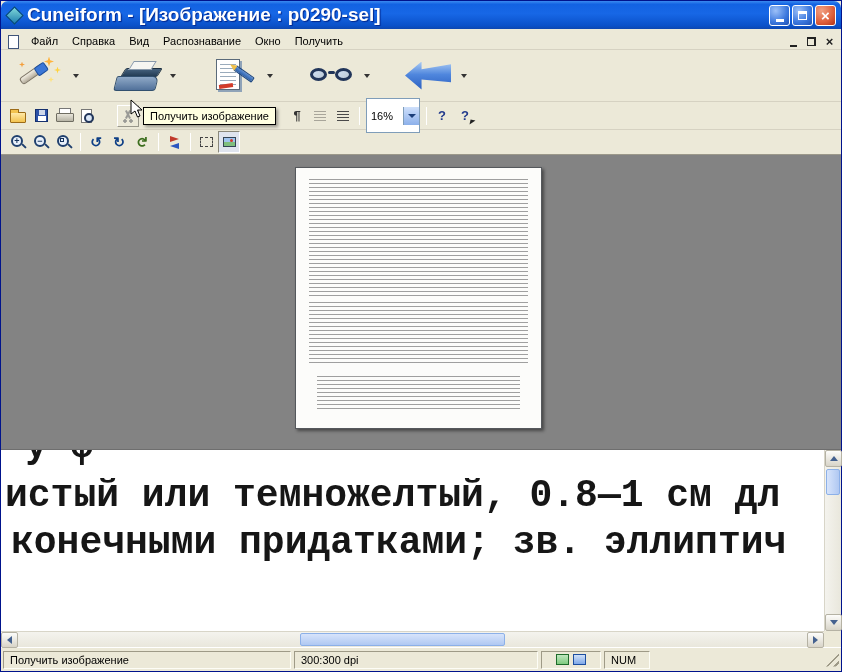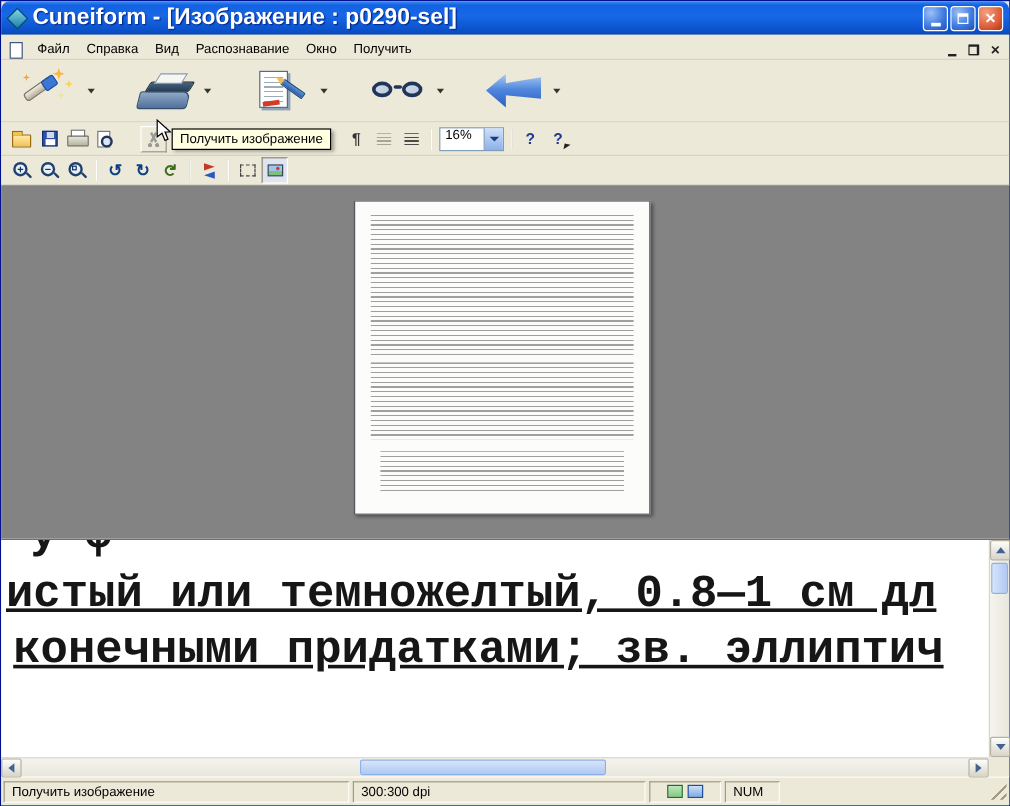--- a/index.html
+++ b/index.html
@@ -135,22 +135,22 @@
   .ic-para::before { content:"¶"; font-size:13px; font-weight:bold; color:#333; }
   .ic-lines { width:12px; height:10px;
     background:repeating-linear-gradient(180deg,#4a4a4a 0 1px,transparent 1px 3px); }
   .ic-lines.grayed { background:repeating-linear-gradient(180deg,#a8a59a 0 1px,transparent 1px 3px); }
   .ic-help::before { content:"?"; font-weight:bold; font-size:13px; color:#223a8c; }
   .ic-ctxhelp { position:relative; }
   .ic-ctxhelp::before { content:"?"; font-weight:bold; font-size:13px; color:#223a8c; }
   .ic-ctxhelp::after { content:""; position:absolute; right:-6px; bottom:-2px; width:0; height:0;
     border-left:5px solid #222; border-bottom:5px solid transparent; transform:rotate(12deg); }
 
-  .combo { width:54px; height:20px; background:#fff; border:1px solid #7f9db9; display:flex;
-    margin:0 2px; }
+  .combo { width:54px; height:35px; background:#fff; border:1px solid #7f9db9; display:flex;
+    align-items:center; margin:0 2px; }
   .combo-text { flex:1; padding-left:4px; }
   .combo-btn { width:16px; height:18px; border-left:1px solid #7f9db9; position:relative;
     background:linear-gradient(180deg,#cfe0fb,#8cb0ea); }
   .combo-btn::before { content:""; position:absolute; left:4px; top:7px;
     border-left:4px solid transparent; border-right:4px solid transparent; border-top:4px solid #1c3f7a; }
 
   .tooltip { position:absolute; left:142px; top:5px; z-index:10; background:#FFFFE1;
     border:1px solid #000; padding:2px 6px; white-space:nowrap;
     box-shadow:2px 2px 3px rgba(0,0,0,.35); }
   .cursor-arrow { position:absolute; left:129px; top:-3px; z-index:11; }
@@ -193,21 +193,21 @@
   .tpar.p1 { left:13px; right:13px; top:11px; height:118px; }
   .tpar.p2 { left:13px; right:13px; top:134px; height:64px; }
   .tpar.p3 { left:21px; right:21px; top:208px; height:34px; }
 
   
   .zoom-pane { flex:0 0 198px; height:198px; position:relative; background:#fff;
     border-top:1px solid #6e6e6e; }
   .zoom-text { position:absolute; left:0; top:0; right:17px; bottom:16px; overflow:hidden;
     font-family:"Liberation Mono","DejaVu Sans Mono",monospace; font-weight:700; font-size:38px;
     color:#161616; white-space:nowrap; }
-  .zline { height:47px; line-height:47px;text-decoration:underline; }
+  .zline { height:47px; line-height:47px; }
   .zpartial { height:22px; overflow:hidden; }
   .zpartial span { display:block; margin-top:-27px; line-height:47px; padding-left:24px; }
   .ind0 { padding-left:4px; } .ind1 { padding-left:28px; } .ind2 { padding-left:10px; }
 
   .vscroll { position:absolute; top:0; right:0; bottom:16px; width:17px;
     background:linear-gradient(90deg,#f4f3ee,#e9e7dc); border-left:1px solid #d8d5c8; }
   .hscroll { position:absolute; left:0; right:17px; bottom:0; height:16px;
     background:linear-gradient(180deg,#f4f3ee,#e9e7dc); border-top:1px solid #d8d5c8; }
   .sb-btn { position:absolute; background:linear-gradient(180deg,#fdfdfb,#d8d4c8);
     border:1px solid #b5b2a4; border-radius:2px; display:flex; align-items:center; justify-content:center; }

